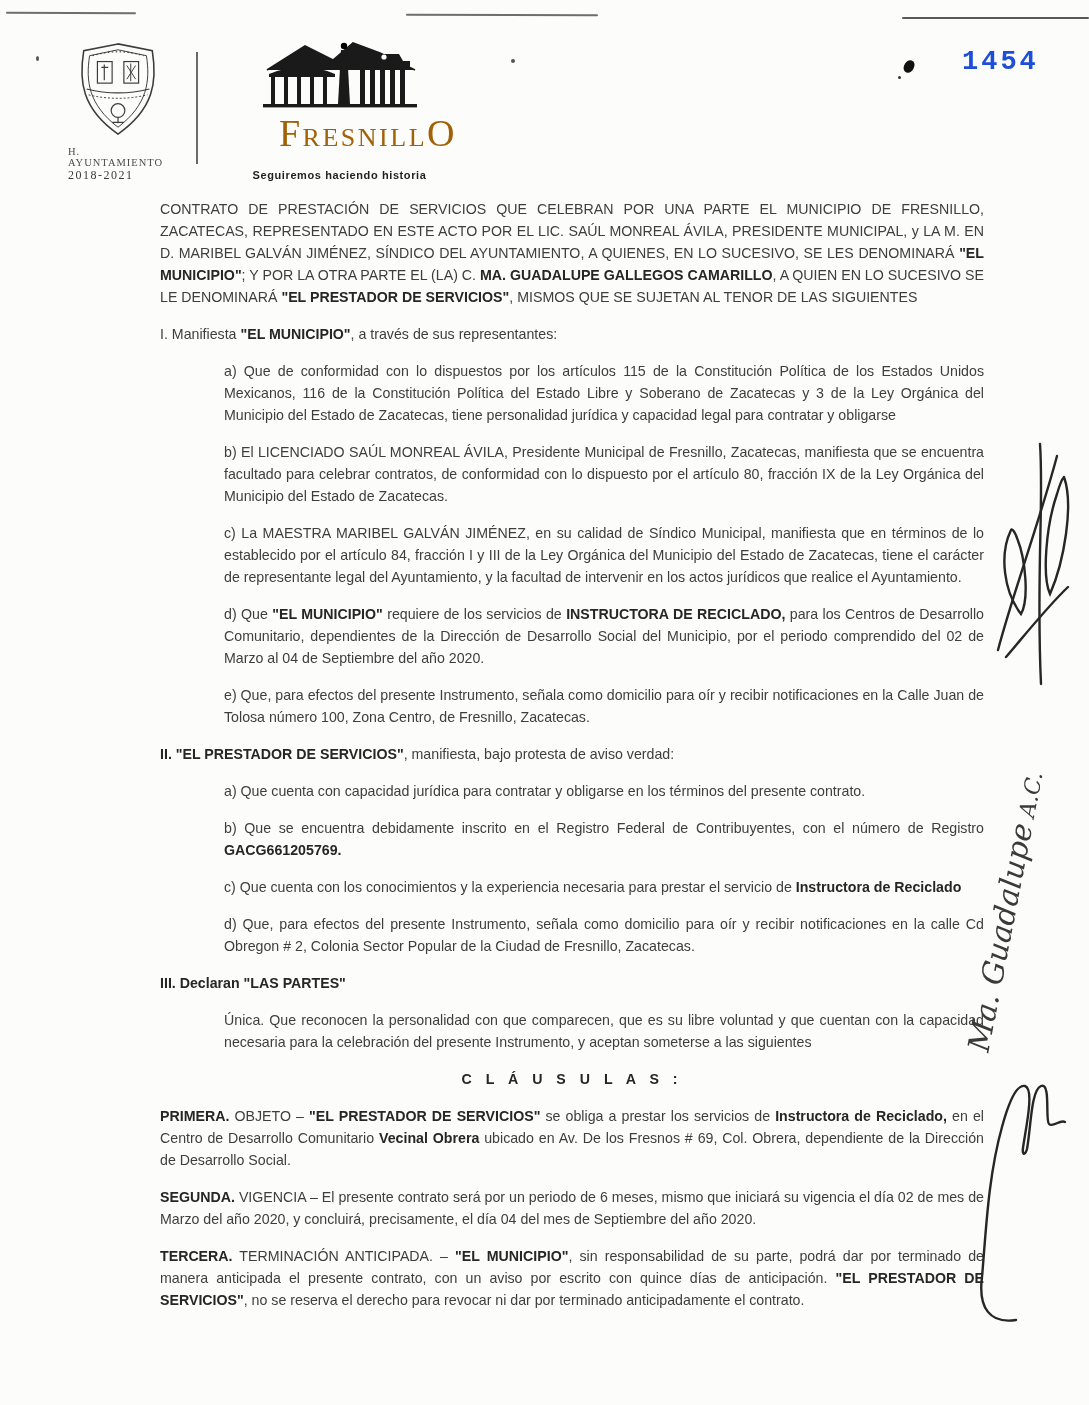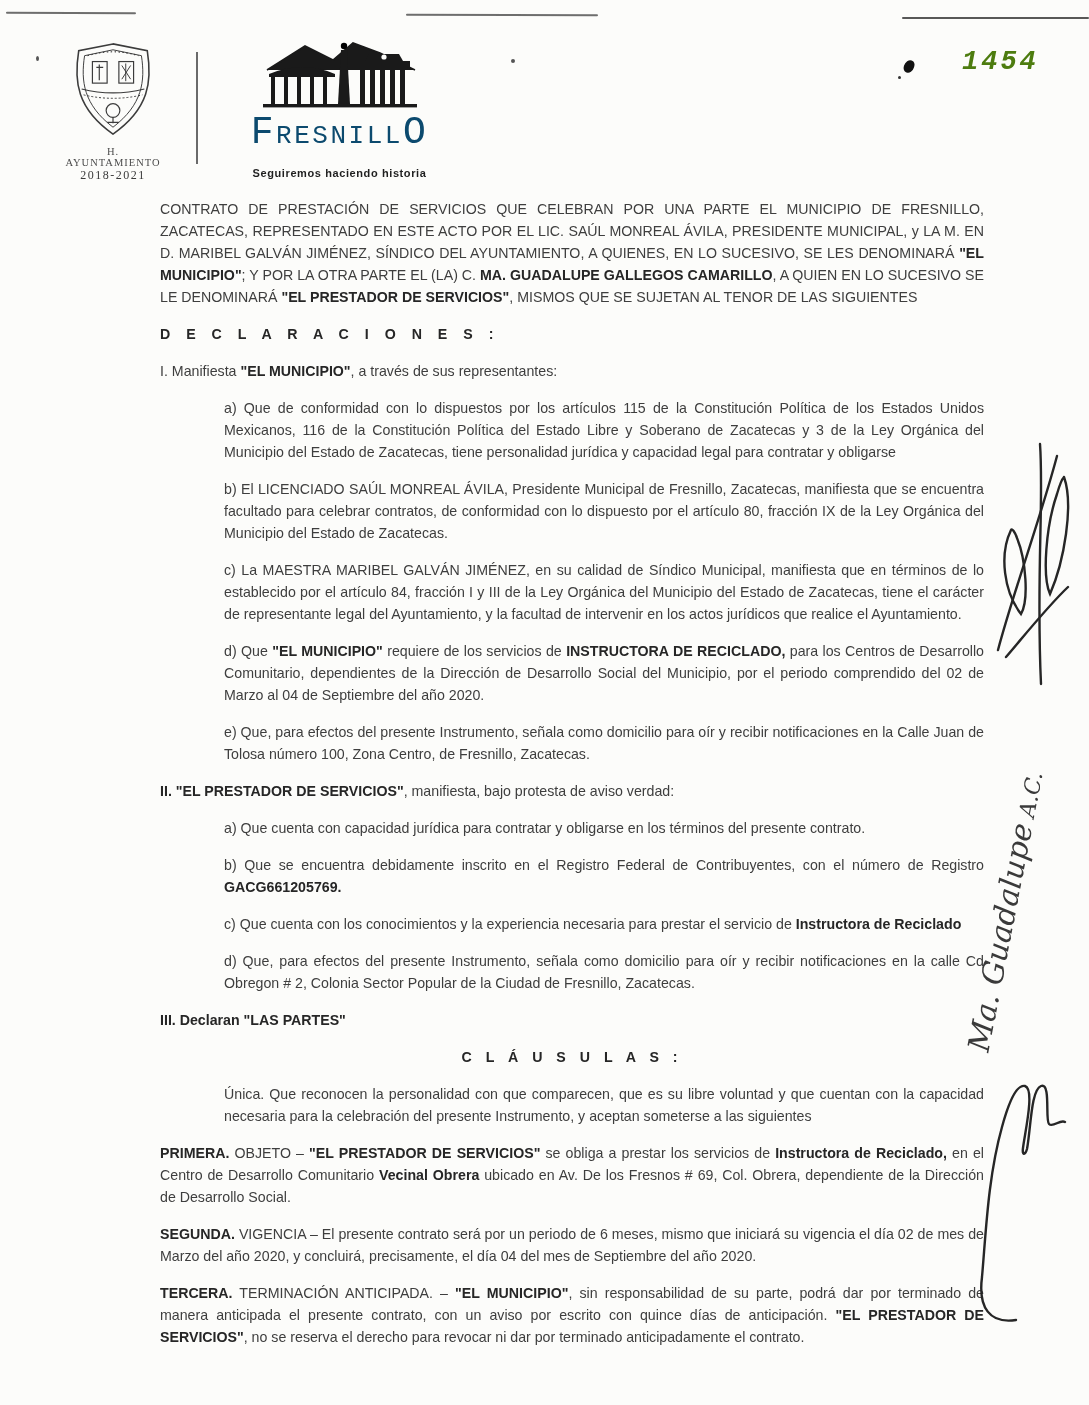--- a/index.html
+++ b/index.html
@@ -7,29 +7,29 @@
     position:relative; width:1089px; height:1405px;
     background:#fcfcfa; overflow:hidden;
     font-family:"Liberation Sans", sans-serif;
     color:#3e3e3e;
   }
   
   .scanline { position:absolute; background:#4a4a4a; height:1.5px; border-radius:1px; opacity:.8; }
   .speck { position:absolute; background:#555; border-radius:50%; }
 
   
-  .crest-wrap { position:absolute; left:58px; top:40px; width:110px; text-align:center; }
+  .crest-wrap { position:absolute; left:68px; top:40px; width:110px; }
   .crest-caption1 { font-family:"Liberation Serif", serif; font-size:10.5px; letter-spacing:1px; color:#4c4c4c; margin-top:4px; }
   .crest-caption2 { font-family:"Liberation Serif", serif; font-size:12px; letter-spacing:1.5px; color:#3a3a3a; }
   .header-divider { position:absolute; left:196px; top:52px; width:1.5px; height:112px; background:#6a6a6a; }
   .logo-wrap { position:absolute; left:222px; top:40px; width:235px; text-align:center; }
-  .brand-name { font-family:Liberation Mono, monospace; color:#0c4a6e; font-size:26px; letter-spacing:2.5px; line-height:30px; white-space:nowrap; }
+  .brand-name { font-family:Liberation Serif, serif; color:#a16207; font-size:26px; letter-spacing:2.5px; line-height:30px; white-space:nowrap;text-align:right; }
   .brand-name .cap { font-size:38px; }
   .brand-tagline { font-size:11px; letter-spacing:.6px; color:#1f1f1f; margin-top:16px; font-weight:bold; }
-  .folio { position:absolute; left:962px; top:47px; font-family:"Liberation Mono", monospace; font-size:27px; font-weight:bold; letter-spacing:3px; color:#4d7c0f;font-style:italic; }
+  .folio { position:absolute; left:962px; top:47px; font-family:"Liberation Mono", monospace; font-size:27px; font-weight:bold; letter-spacing:3px; color:#1d4ed8; }
   .ink-blot { position:absolute; left:904px; top:60px; width:10px; height:13px; background:#111; border-radius:60% 40% 55% 45%; transform:rotate(18deg); }
   .ink-blot-dot { position:absolute; left:898px; top:76px; width:3px; height:3px; background:#333; border-radius:50%; }
 
   
   .body-text { position:absolute; left:160px; top:198px; width:824px; font-size:14.2px; line-height:22px; }
   .body-text p { margin:0 0 15px 0; text-align:justify; }
   .body-text .indent { margin-left:64px; }
   .body-text .b { font-weight:bold; color:#262626; }
   .body-text .heading { letter-spacing:6px; font-weight:bold; color:#2e2e2e; text-align:left; }
   .body-text .center { text-align:center; letter-spacing:5px; font-weight:bold; color:#2e2e2e; }
@@ -104,35 +104,34 @@
     <div class="brand-name"><span class="cap">F</span><span>R</span><span>E</span><span>S</span><span>N</span><span>I</span><span>L</span><span>L</span><span class="cap">O</span></div>
     <div class="brand-tagline">Seguiremos haciendo historia</div>
   </div>
 
   <div class="ink-blot"></div>
   <div class="ink-blot-dot"></div>
   <div class="folio">1454</div>
 
   <div class="body-text">
       <p class="block" style="margin-top: 0px;"><span>CONTRATO DE PRESTACIÓN DE SERVICIOS QUE CELEBRAN POR UNA PARTE EL MUNICIPIO DE FRESNILLO, ZACATECAS, REPRESENTADO EN ESTE ACTO POR EL LIC. SAÚL MONREAL ÁVILA, PRESIDENTE MUNICIPAL, y LA M. EN D. MARIBEL GALVÁN JIMÉNEZ, SÍNDICO DEL AYUNTAMIENTO, A QUIENES, EN LO SUCESIVO, SE LES DENOMINARÁ </span><span class="b">"EL MUNICIPIO"</span><span>; Y POR LA OTRA PARTE EL (LA) C. </span><span class="b">MA. GUADALUPE GALLEGOS CAMARILLO</span><span>, A QUIEN EN LO SUCESIVO SE LE DENOMINARÁ </span><span class="b">"EL PRESTADOR DE SERVICIOS"</span><span>, MISMOS QUE SE SUJETAN AL TENOR DE LAS SIGUIENTES</span></p>
-      <p class="block heading" style="margin-top: 10px;"><span class="b">D E C L A R A C I O N E S :</span></p>
       <p class="block" style="margin-top: 6px;"><span>I. Manifiesta </span><span class="b">"EL MUNICIPIO"</span><span>, a través de sus representantes:</span></p>
       <p class="block indent" style="margin-top: 2px;"><span>a) Que de conformidad con lo dispuestos por los artículos 115 de la Constitución Política de los Estados Unidos Mexicanos, 116 de la Constitución Política del Estado Libre y Soberano de Zacatecas y 3 de la Ley Orgánica del Municipio del Estado de Zacatecas, tiene personalidad jurídica y capacidad legal para contratar y obligarse</span></p>
       <p class="block indent"><span>b) El LICENCIADO SAÚL MONREAL ÁVILA, Presidente Municipal de Fresnillo, Zacatecas, manifiesta que se encuentra facultado para celebrar contratos, de conformidad con lo dispuesto por el artículo 80, fracción IX de la Ley Orgánica del Municipio del Estado de Zacatecas.</span></p>
       <p class="block indent"><span>c) La MAESTRA MARIBEL GALVÁN JIMÉNEZ, en su calidad de Síndico Municipal, manifiesta que en términos de lo establecido por el artículo 84, fracción I y III de la Ley Orgánica del Municipio del Estado de Zacatecas, tiene el carácter de representante legal del Ayuntamiento, y la facultad de intervenir en los actos jurídicos que realice el Ayuntamiento.</span></p>
       <p class="block indent"><span>d) Que </span><span class="b">"EL MUNICIPIO"</span><span> requiere de los servicios de </span><span class="b">INSTRUCTORA DE RECICLADO,</span><span> para los Centros de Desarrollo Comunitario, dependientes de la Dirección de Desarrollo Social del Municipio, por el periodo comprendido del 02 de Marzo al 04 de Septiembre del año 2020.</span></p>
       <p class="block indent"><span>e) Que, para efectos del presente Instrumento, señala como domicilio para oír y recibir notificaciones en la Calle Juan de Tolosa número 100, Zona Centro, de Fresnillo, Zacatecas.</span></p>
       <p class="block" style="margin-top: 4px;"><span class="b">II. </span><span class="b">"EL PRESTADOR DE SERVICIOS"</span><span>, manifiesta, bajo protesta de aviso verdad:</span></p>
       <p class="block indent"><span>a) Que cuenta con capacidad jurídica para contratar y obligarse en los términos del presente contrato.</span></p>
       <p class="block indent"><span>b) Que se encuentra debidamente inscrito en el Registro Federal de Contribuyentes, con el número de Registro </span><span class="b">GACG661205769.</span></p>
       <p class="block indent"><span>c) Que cuenta con los conocimientos y la experiencia necesaria para prestar el servicio de </span><span class="b">Instructora de Reciclado</span></p>
       <p class="block indent"><span>d) Que, para efectos del presente Instrumento, señala como domicilio para oír y recibir notificaciones en la calle Cd Obregon # 2, Colonia Sector Popular de la Ciudad de Fresnillo, Zacatecas.</span></p>
       <p class="block" style="margin-top: 4px;"><span class="b">III. Declaran "LAS PARTES"</span></p>
+      <p class="block indent"><span>Única. Que reconocen la personalidad con que comparecen, que es su libre voluntad y que cuentan con la capacidad necesaria para la celebración del presente Instrumento, y aceptan someterse a las siguientes</span></p>
       <p class="block center" style="margin-top: 6px;"><span class="b">C L Á U S U L A S :</span></p>
-      <p class="block indent"><span>Única. Que reconocen la personalidad con que comparecen, que es su libre voluntad y que cuentan con la capacidad necesaria para la celebración del presente Instrumento, y aceptan someterse a las siguientes</span></p>
       <p class="block" style="margin-top: 4px;"><span class="b">PRIMERA.</span><span> OBJETO – </span><span class="b">"EL PRESTADOR DE SERVICIOS"</span><span> se obliga a prestar los servicios de </span><span class="b">Instructora de Reciclado,</span><span> en el Centro de Desarrollo Comunitario </span><span class="b">Vecinal Obrera</span><span> ubicado en Av. De los Fresnos # 69, Col. Obrera, dependiente de la Dirección de Desarrollo Social.</span></p>
       <p class="block" style=""><span class="b">SEGUNDA.</span><span> VIGENCIA – El presente contrato será por un periodo de 6 meses, mismo que iniciará su vigencia el día 02 de mes de Marzo del año 2020, y concluirá, precisamente, el día 04 del mes de Septiembre del año 2020.</span></p>
       <p class="block" style="margin-top: 8px;"><span class="b">TERCERA.</span><span> TERMINACIÓN ANTICIPADA. – </span><span class="b">"EL MUNICIPIO"</span><span>, sin responsabilidad de su parte, podrá dar por terminado de manera anticipada el presente contrato, con un aviso por escrito con quince días de anticipación. </span><span class="b">"EL PRESTADOR DE SERVICIOS"</span><span>, no se reserva el derecho para revocar ni dar por terminado anticipadamente el contrato.</span></p>
     </div>
 
   <div class="sig" style="left:978px; top:440px;">
     <svg width="112" height="248" viewBox="0 0 112 248">
       <path d="M62 4 C66 60 58 140 63 244"></path>
       <path d="M79 16 C62 80 36 150 20 210"></path>
       <path d="M33 90 C21 115 26 152 43 174 C51 160 48 120 39 98 C37 92 34 88 33 90"></path>

